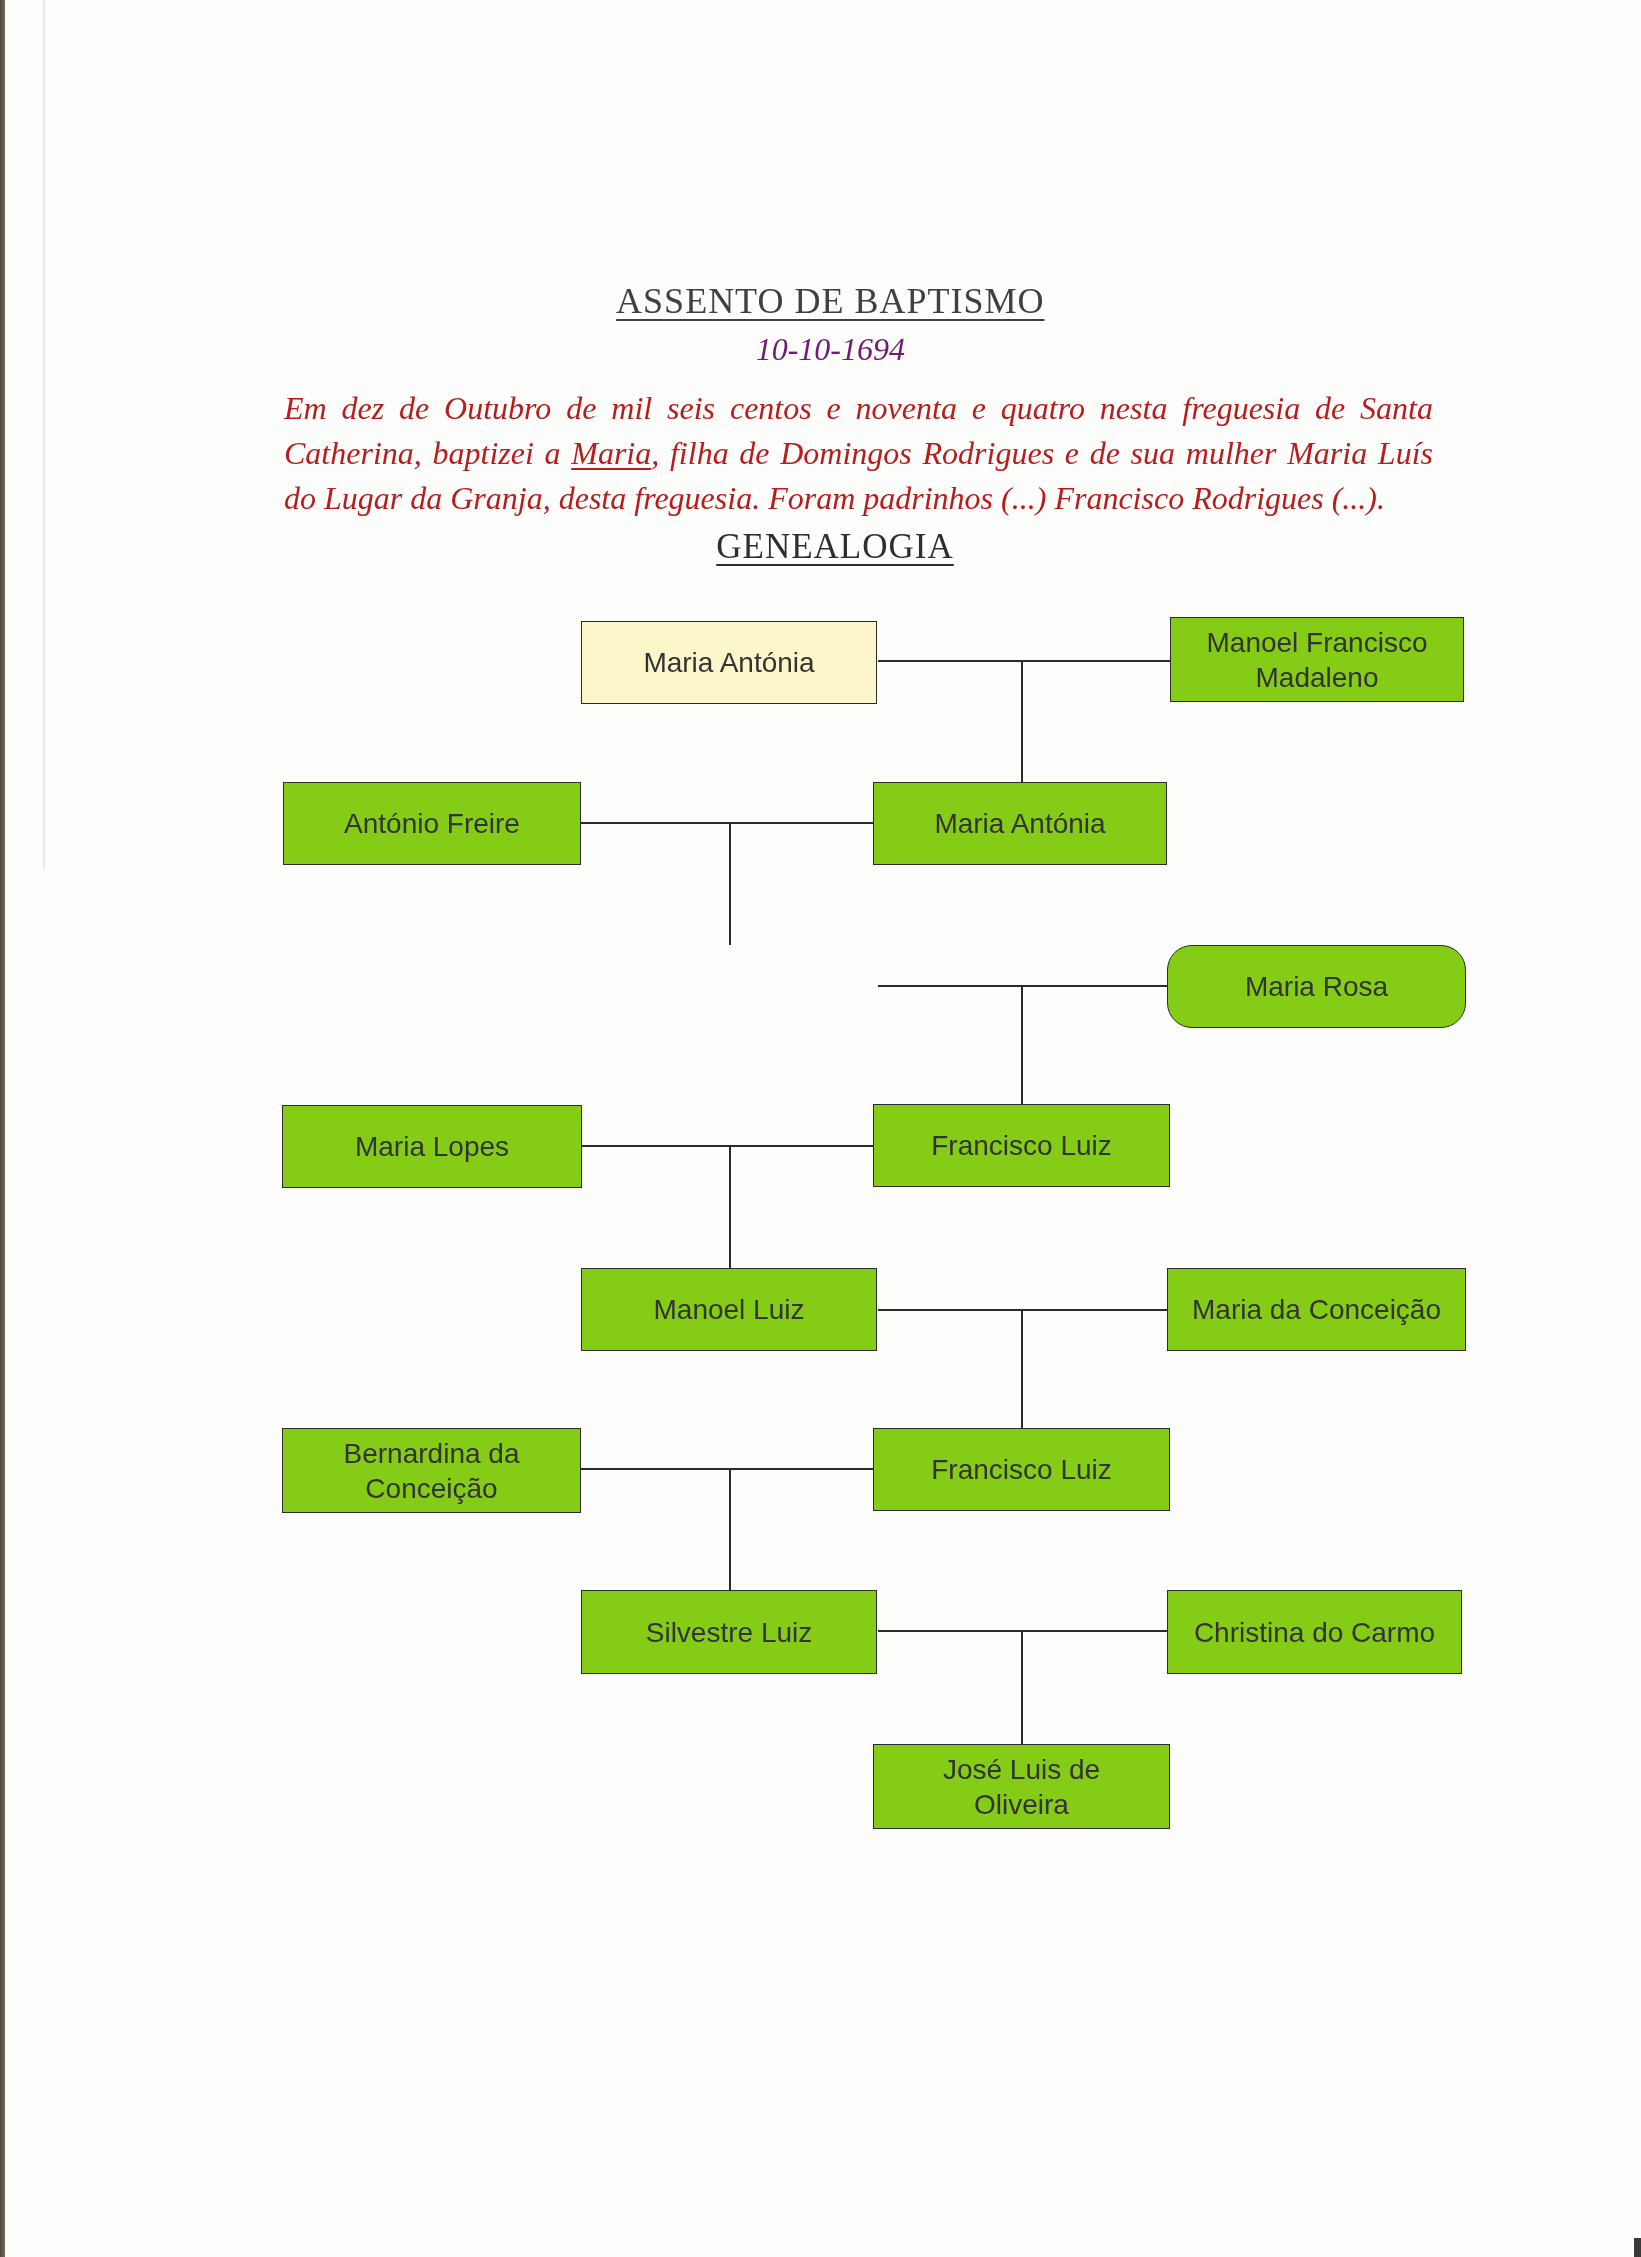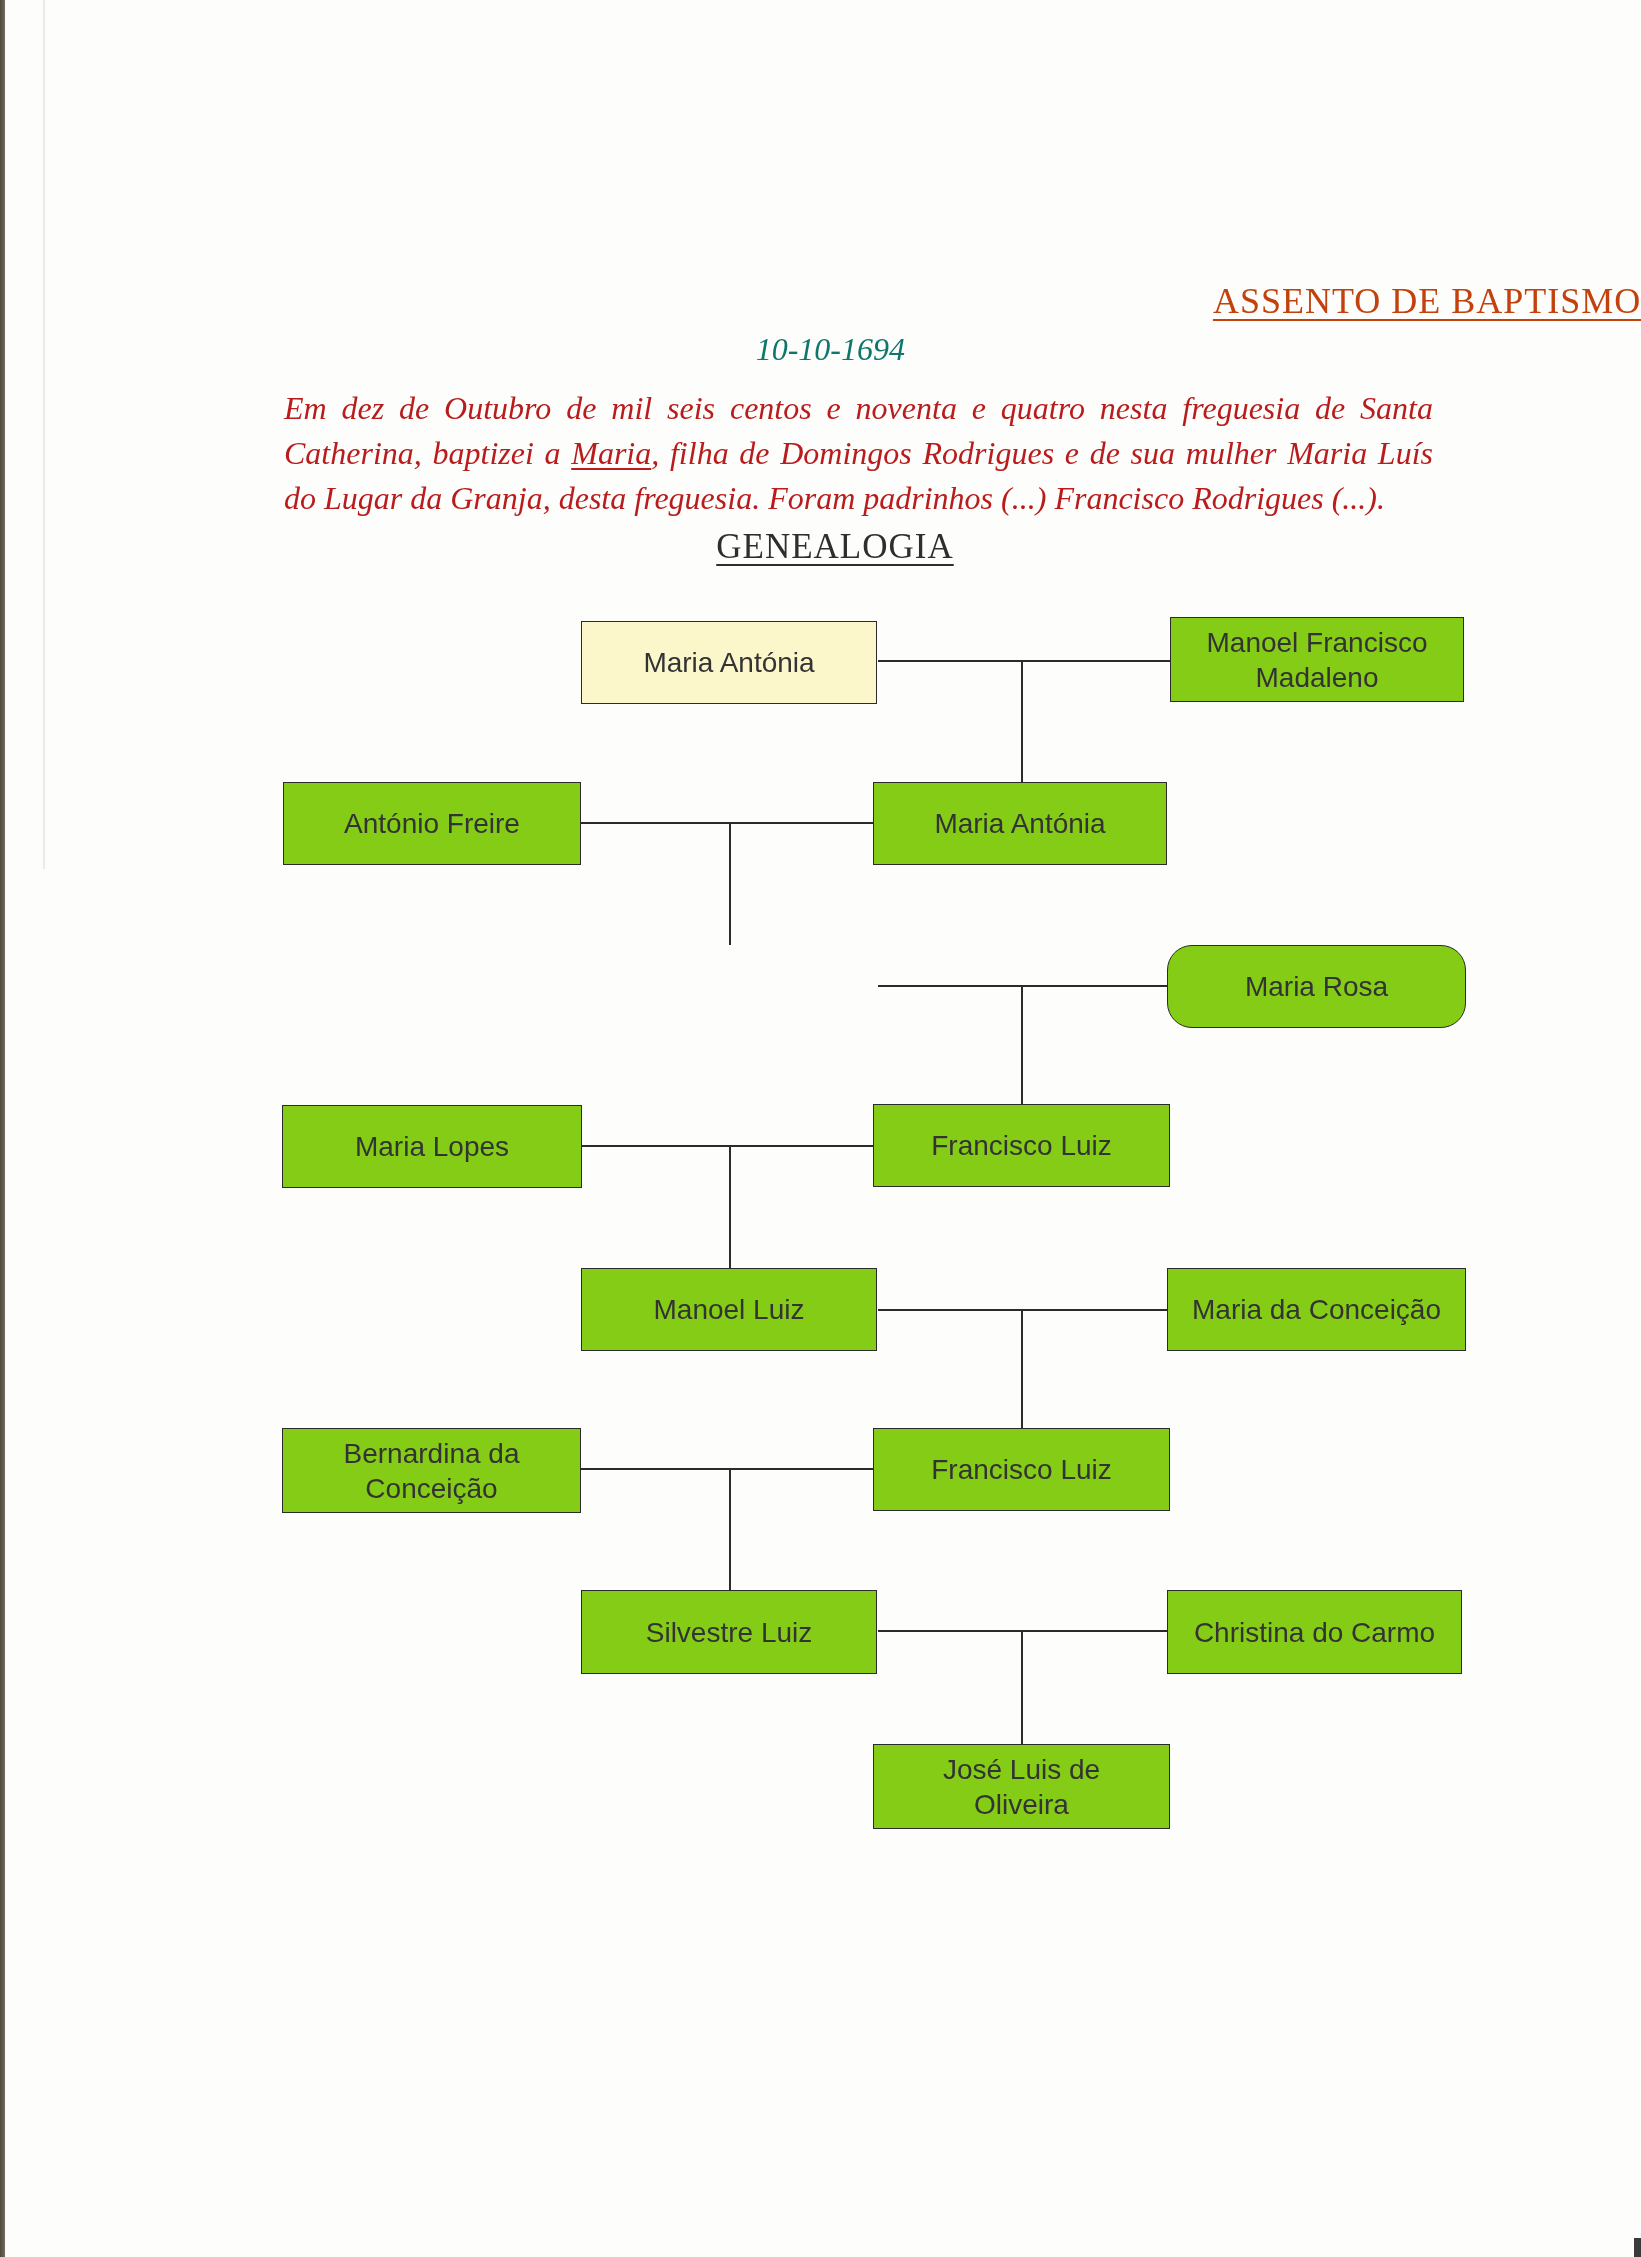--- a/index.html
+++ b/index.html
@@ -30,22 +30,21 @@
   
   .header-block {
     position: absolute; left: 19.3px; top: 280px; width: 1622px;
     text-align: center;
   }
   .doc-title {
     font-size: 36px; letter-spacing: 1px;
     text-decoration: underline;
     text-underline-offset: 5.8px;
     text-decoration-thickness: 1.9px;
-    color: #c2410c;
-    text-align: right;
+    color: #404040;
   }
   .doc-date {
     margin-top: 8.7px;
     font-size: 32px; font-style: italic;
   }
 
   
   .record {
     position: absolute; left: 284px; top: 386px; width: 1149px;
     font-size: 32px; font-style: italic; line-height: 45px;
@@ -91,21 +90,21 @@
 <body>
 
 <div class="page">
 
   <div class="edge-strip"></div>
   <div class="edge-faint-line"></div>
   <div class="corner-mark"></div>
 
   <div class="header-block">
     <div class="doc-title">ASSENTO DE BAPTISMO</div>
-    <div class="doc-date" id="doc-date" style="color: #0f766e;">10-10-1694</div>
+    <div class="doc-date" id="doc-date" style="color: #701a75;">10-10-1694</div>
   </div>
 
   <div class="record"><span>Em dez de Outubro de mil seis centos e noventa e quatro nesta freguesia de Santa Catherina, baptizei a </span><span class="u">Maria</span><span>, filha de Domingos Rodrigues e de sua mulher Maria Luís do Lugar da Granja, desta freguesia. Foram padrinhos (...) Francisco Rodrigues (...).</span></div>
 
   <div class="genealogy-heading-block">
     <span class="genealogy-heading">GENEALOGIA</span>
   </div>
 
   <div class="tree">
 

